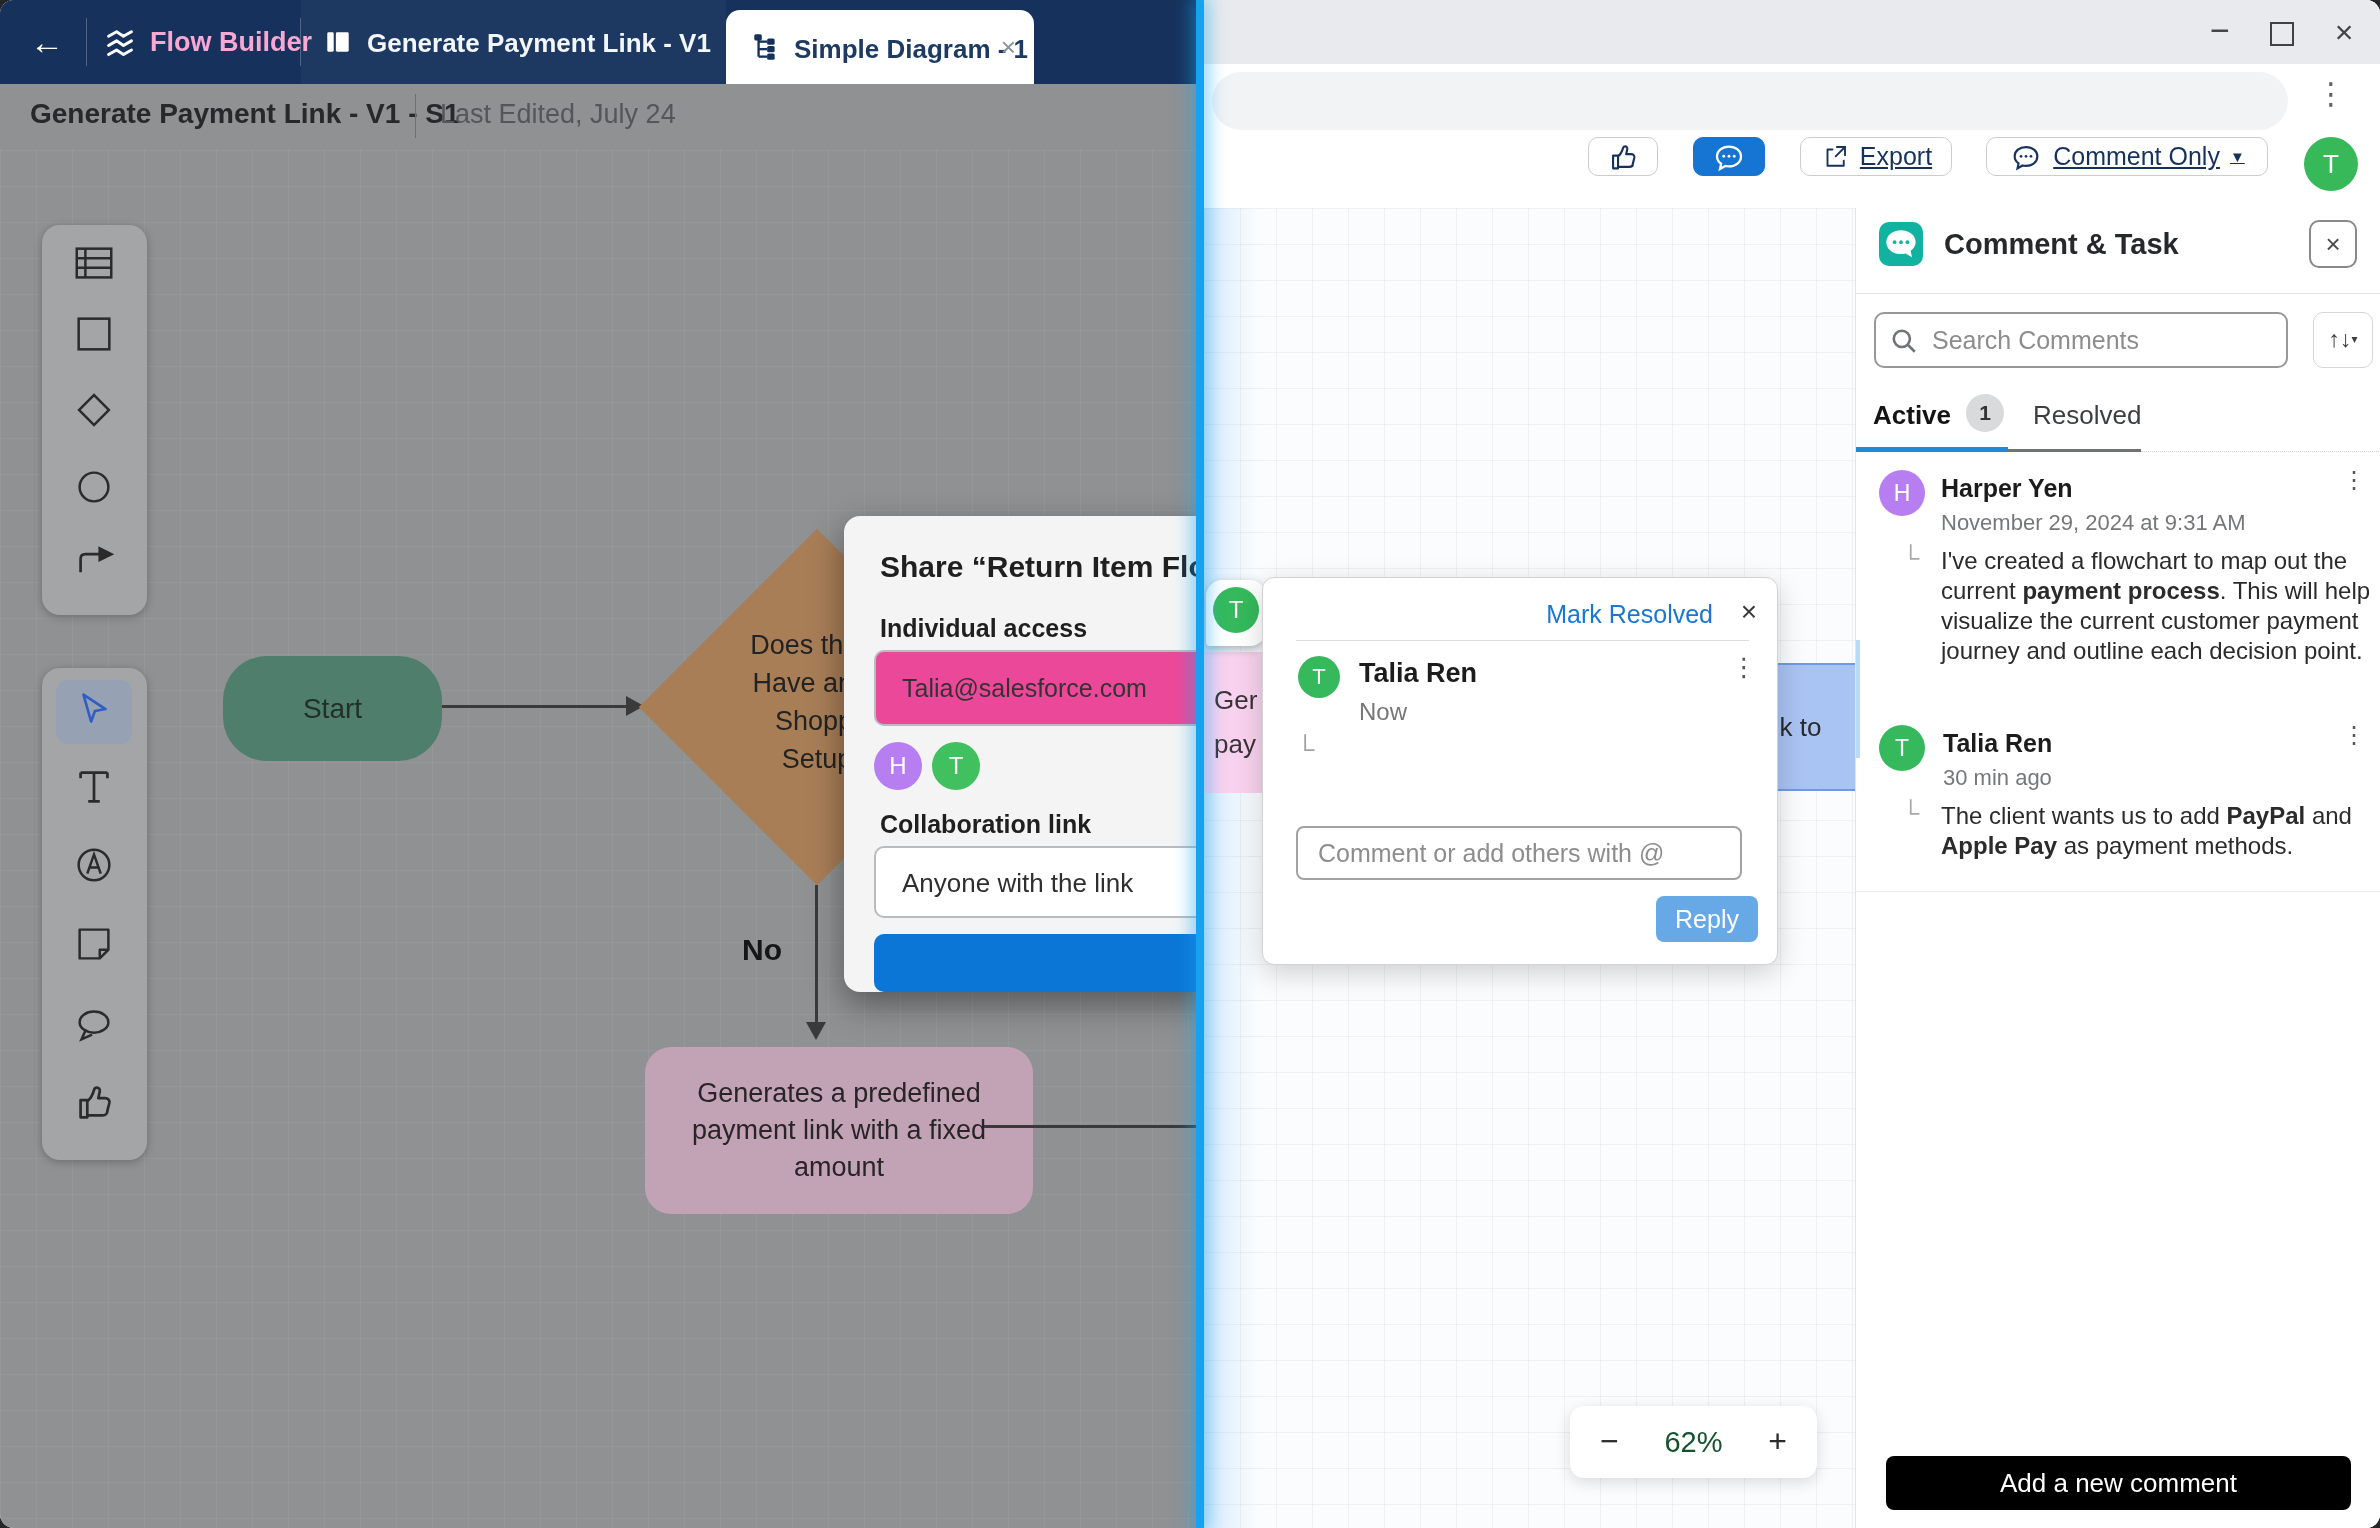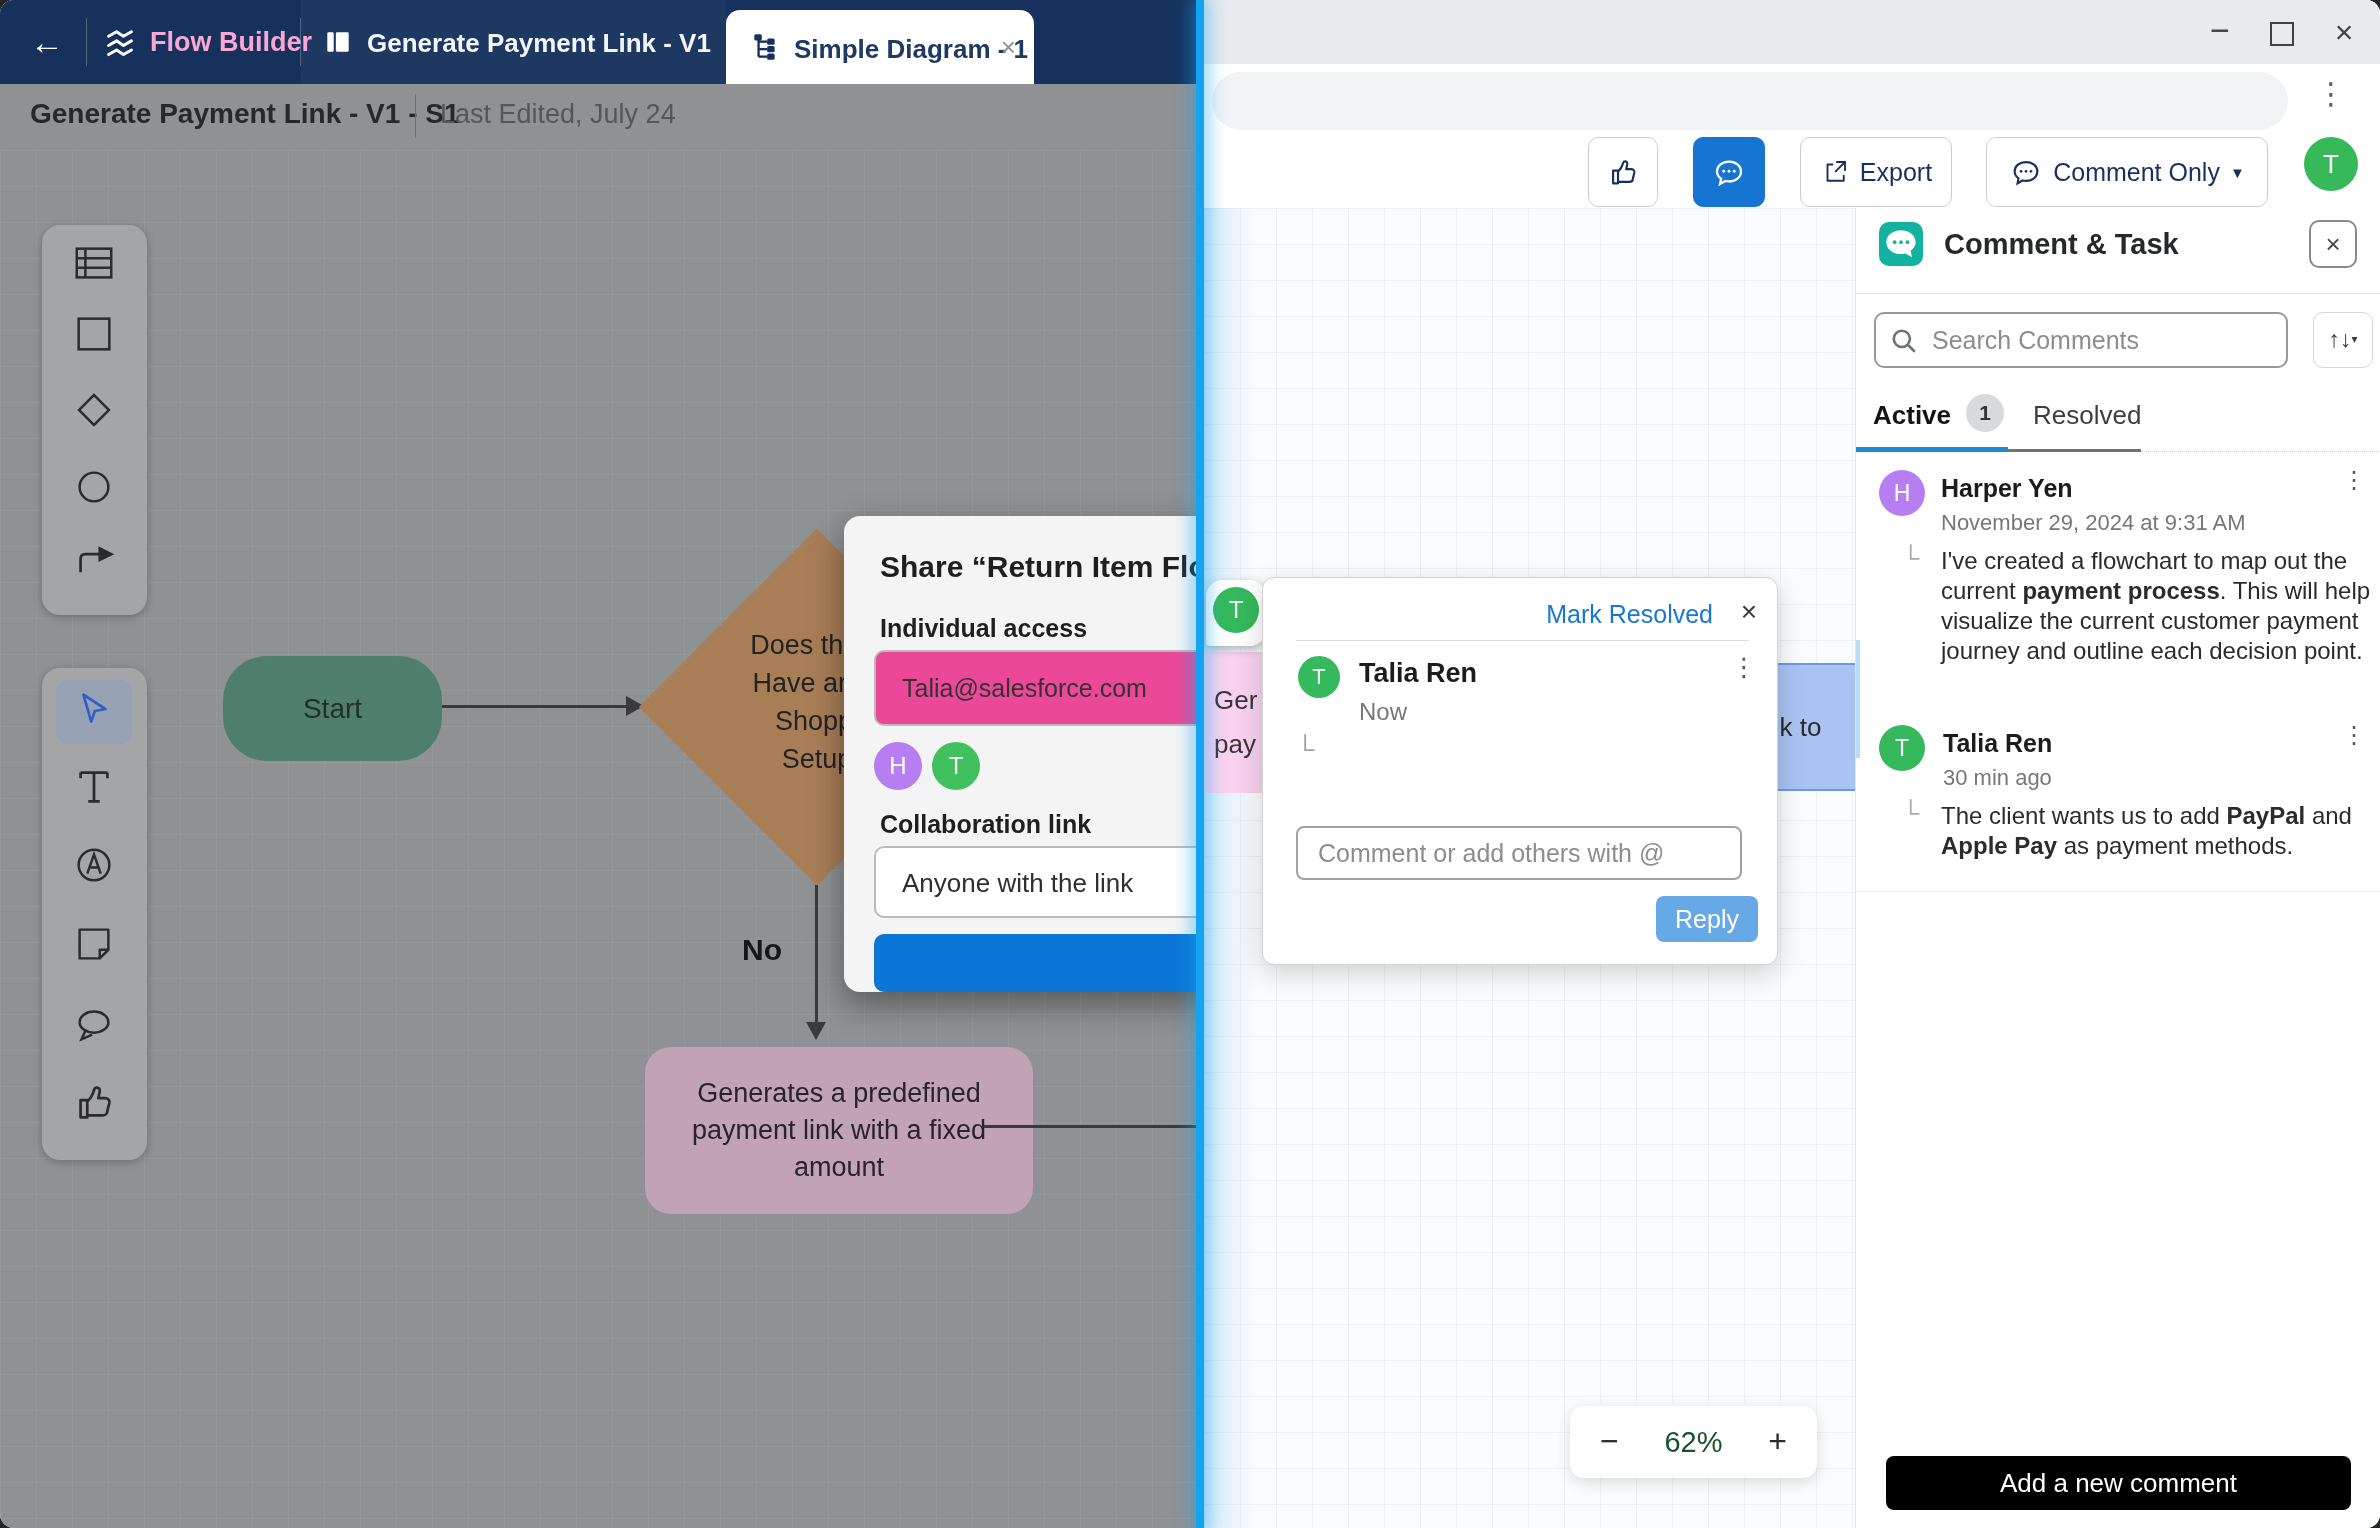--- a/index.html
+++ b/index.html
@@ -61,21 +61,21 @@
   
   #right{position:absolute;left:1204px;top:0;width:1176px;height:1528px;background:#fff;}
   #titlebar{position:absolute;left:0;top:0;width:1176px;height:64px;background:#e8eaed;}
   .winbtn{position:absolute;top:8px;width:52px;height:48px;color:#3f4347;text-align:center;cursor:pointer;}
   #win-min{left:990px;font-size:34px;line-height:44px;}
   #win-max{left:1052px;}
   #win-max .boxglyph{margin:14px auto 0;width:20px;height:20px;border:2.5px solid #3f4347;}
   #win-close{left:1114px;font-size:32px;line-height:48px;}
   #addressbar{position:absolute;left:8px;top:72px;width:1076px;height:58px;background:#f1f3f5;border-radius:29px;cursor:text;}
   #page-kebab{position:absolute;left:1112px;top:76px;font-size:30px;color:#5f6368;letter-spacing:0;cursor:pointer;}
-  .actbtn{position:absolute;top:137px;height:70px;background:#fff;border:1.5px solid #c9ccd0;border-radius:10px;box-sizing:border-box;display:flex;align-items:center;justify-content:center;gap:10px;cursor:pointer;color:#16325c;font-size:25px;}
+  .actbtn{position:absolute;top:137px;height:39px;background:#fff;border:1.5px solid #c9ccd0;border-radius:10px;box-sizing:border-box;display:flex;align-items:center;justify-content:center;gap:10px;cursor:pointer;color:#16325c;font-size:25px;text-decoration:underline;}
   #btn-like{left:384px;width:70px;}
   #btn-chat{left:489px;width:72px;background:#1675d3;border-color:#1675d3;}
   #btn-export{left:596px;width:152px;}
   #btn-commentonly{left:782px;width:282px;}
   #caret-down{font-size:15px;color:#16325c;}
   #user-avatar{position:absolute;left:1100px;top:137px;width:54px;height:54px;border-radius:50%;background:#37b95a;color:#fff;font-size:26px;display:flex;align-items:center;justify-content:center;cursor:pointer;}
   #rcanvas{position:absolute;left:0;top:208px;width:651px;height:1320px;background:#fbfcfe;overflow:hidden;
     background-image:linear-gradient(rgba(0,0,0,.045) 1px,transparent 1px),linear-gradient(90deg,rgba(0,0,0,.045) 1px,transparent 1px);
     background-size:36px 36px;}
   #rcanvas-tint{position:absolute;left:0;top:0;width:54px;height:1320px;background:linear-gradient(90deg,rgba(130,195,243,.30),rgba(130,195,243,0));}

